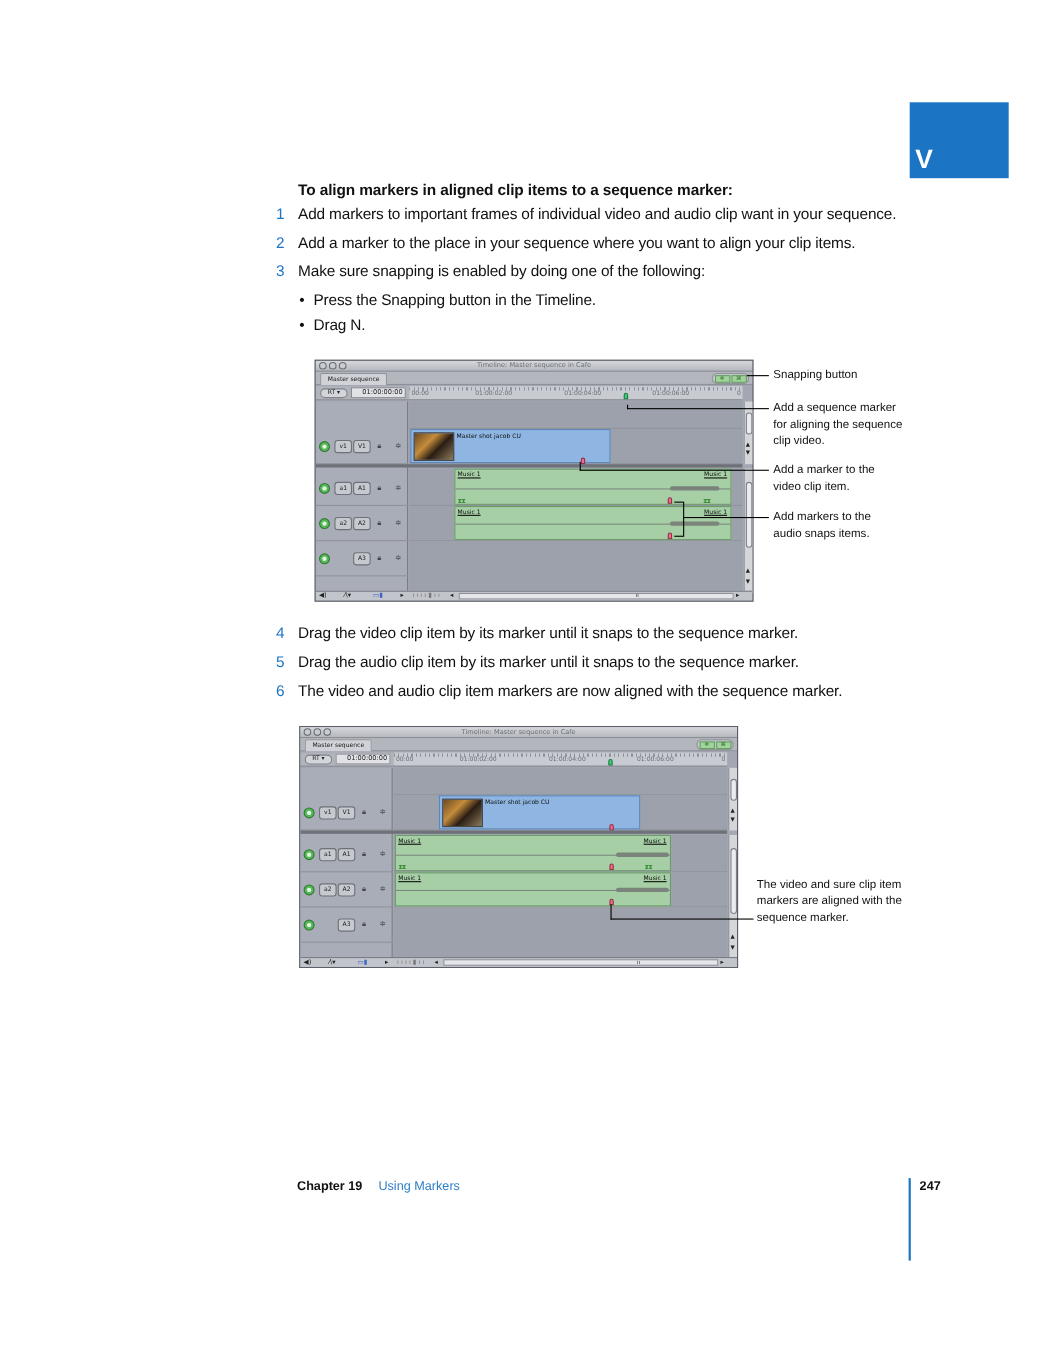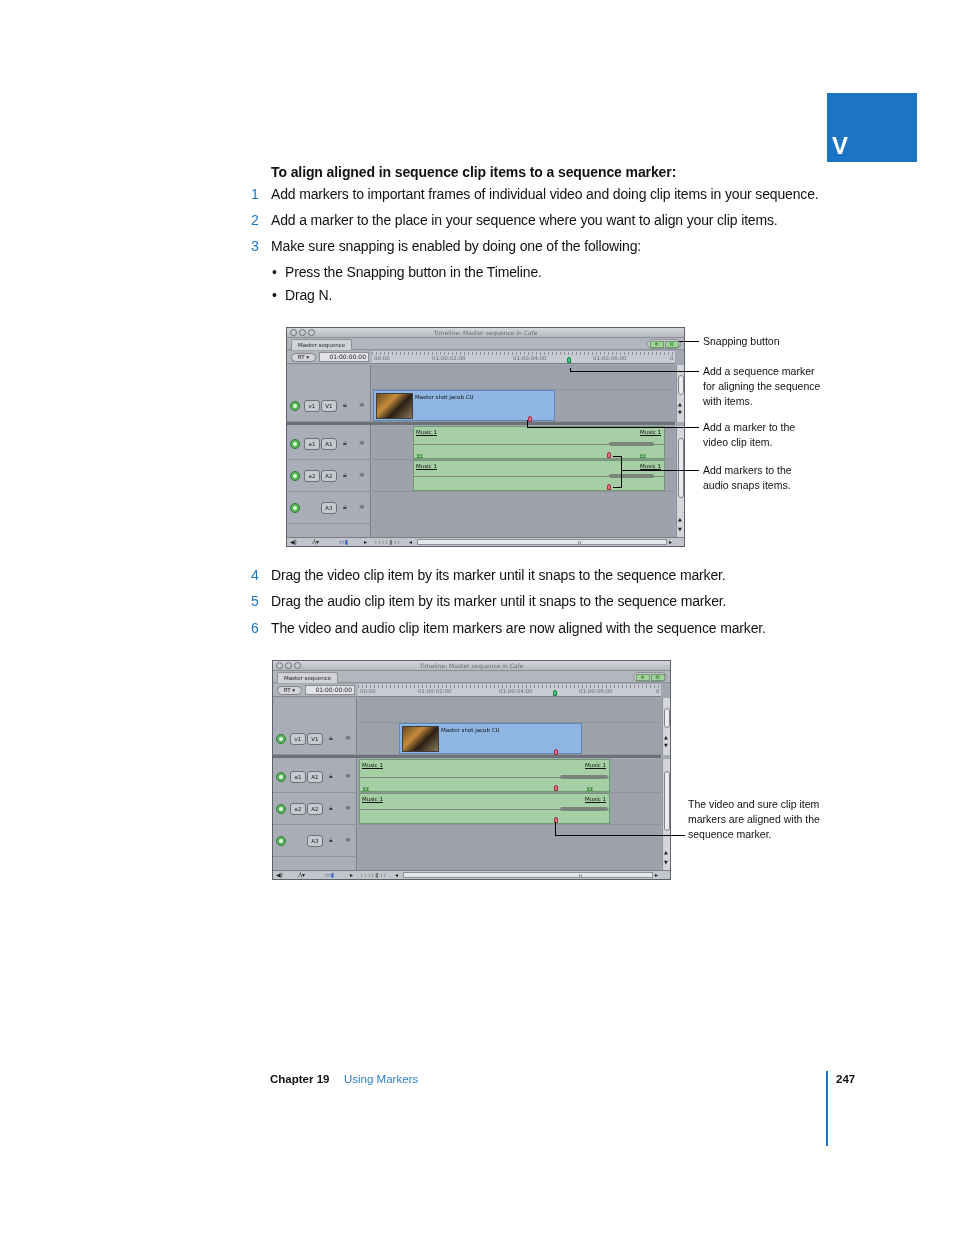--- a/index.html
+++ b/index.html
@@ -64,23 +64,23 @@
     .footer-rule { position: absolute; left: 826px; top: 1071px; width: 1.5px; height: 75px; background: #1b74c4; }
     .footer-page { position: absolute; left: 836px; top: 1073px; font-size: 11.5px; font-weight: bold; }
   </style>
 </head>
 <body>
 
 <div class="chapter-tab">
   <span>V</span>
 </div>
 
-<div class="proc-title">To align aligned in sequence clip items to a sequence marker:</div>
-
-<div class="step" style="top:186px"><span class="num">1</span><span>Add markers to important frames of individual video and doing clip items in your sequence.</span></div>
+<div class="proc-title">To align markers in aligned clip items to a sequence marker:</div>
+
+<div class="step" style="top:186px"><span class="num">1</span><span>Add markers to important frames of individual video and audio clip want in your sequence.</span></div>
 <div class="step" style="top:212px"><span class="num">2</span><span>Add a marker to the place in your sequence where you want to align your clip items.</span></div>
 <div class="step" style="top:238px"><span class="num">3</span><span>Make sure snapping is enabled by doing one of the following:</span></div>
 
 <div class="bullet" style="top:264px"><span class="dot">•</span><span>Press the Snapping button in the Timeline.</span></div>
 <div class="bullet" style="top:287px"><span class="dot">•</span><span>Drag N.</span></div>
 
 <div class="tl" style="left:286px; top:327px; width:399px; height:220px;">
   <div class="titlebar">
     <div class="lights">
       <div class="light"></div>
@@ -192,21 +192,21 @@
     </div>
     <span class="bb-item" style="left:382px">▸</span>
   </div>
 </div>
 
 <div class="callout-line" style="left:679px; top:341px; width:20px; height:1px;"></div>
 <div class="callout" style="left:703px; top:334px;">Snapping button</div>
 
 <div class="callout-line" style="left:570px; top:368px; width:1px; height:4px;"></div>
 <div class="callout-line" style="left:570px; top:371px; width:129px; height:1px;"></div>
-<div class="callout" style="left:703px; top:364px; width:120px;">Add a sequence marker for aligning the sequence with items.</div>
+<div class="callout" style="left:703px; top:364px; width:120px;">Add a sequence marker for aligning the sequence clip video.</div>
 
 <div class="callout-line" style="left:527px; top:420px; width:1px; height:8px;"></div>
 <div class="callout-line" style="left:527px; top:427px; width:172px; height:1px;"></div>
 <div class="callout" style="left:703px; top:420px; width:110px;">Add a marker to the video clip item.</div>
 
 <div class="callout-line" style="left:613px; top:456px; width:8px; height:1px;"></div>
 <div class="callout-line" style="left:621px; top:456px; width:1px; height:32px;"></div>
 <div class="callout-line" style="left:613px; top:487px; width:8px; height:1px;"></div>
 <div class="callout-line" style="left:621px; top:470px; width:78px; height:1px;"></div>
 <div class="callout" style="left:703px; top:463px; width:110px;">Add markers to the audio snaps items.</div>

